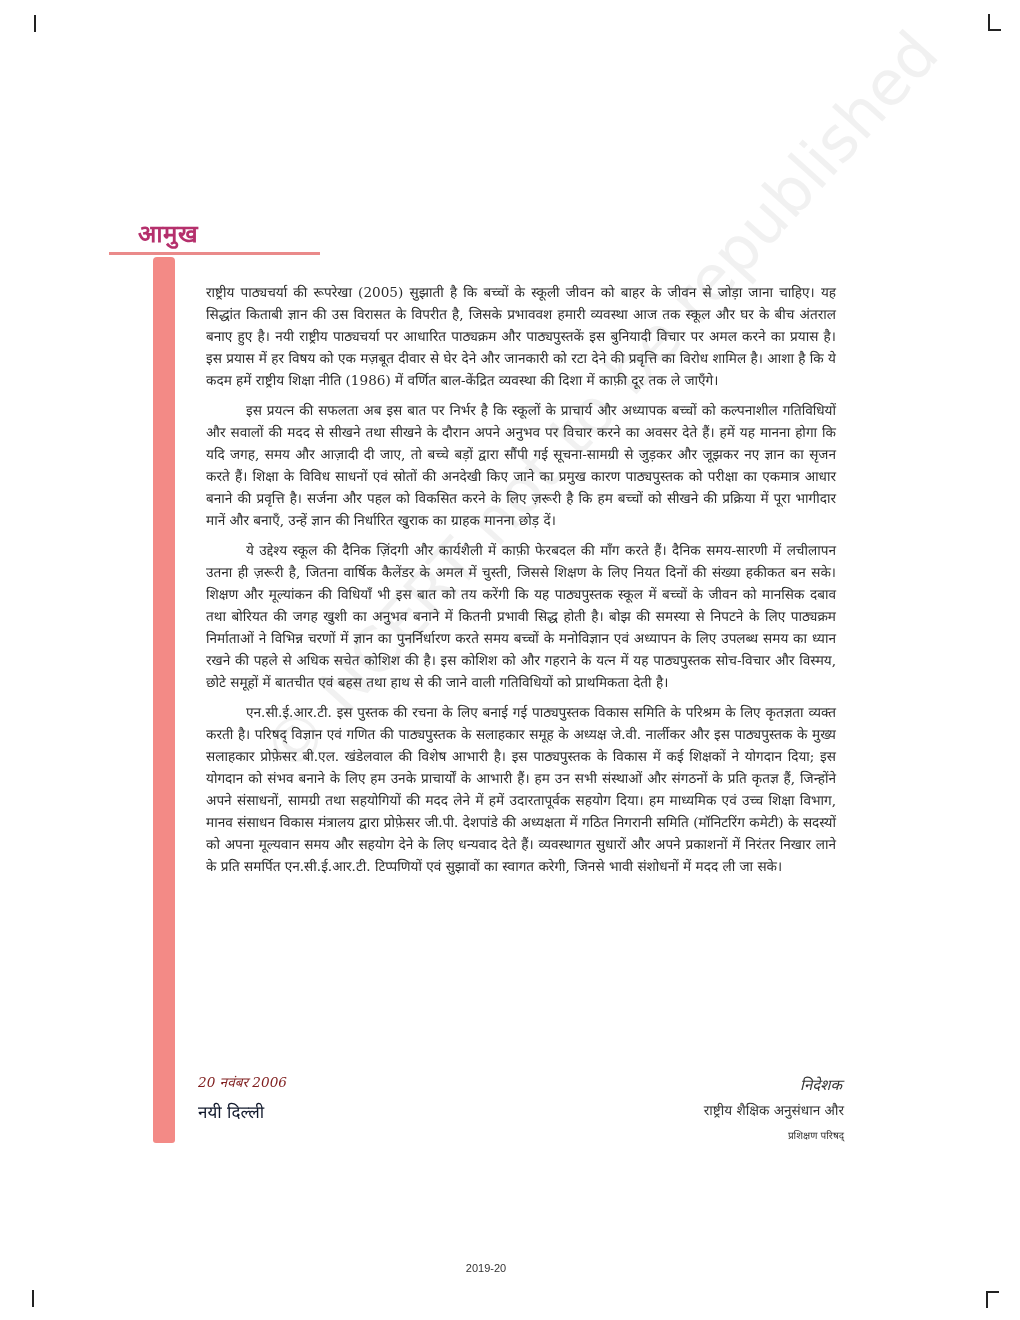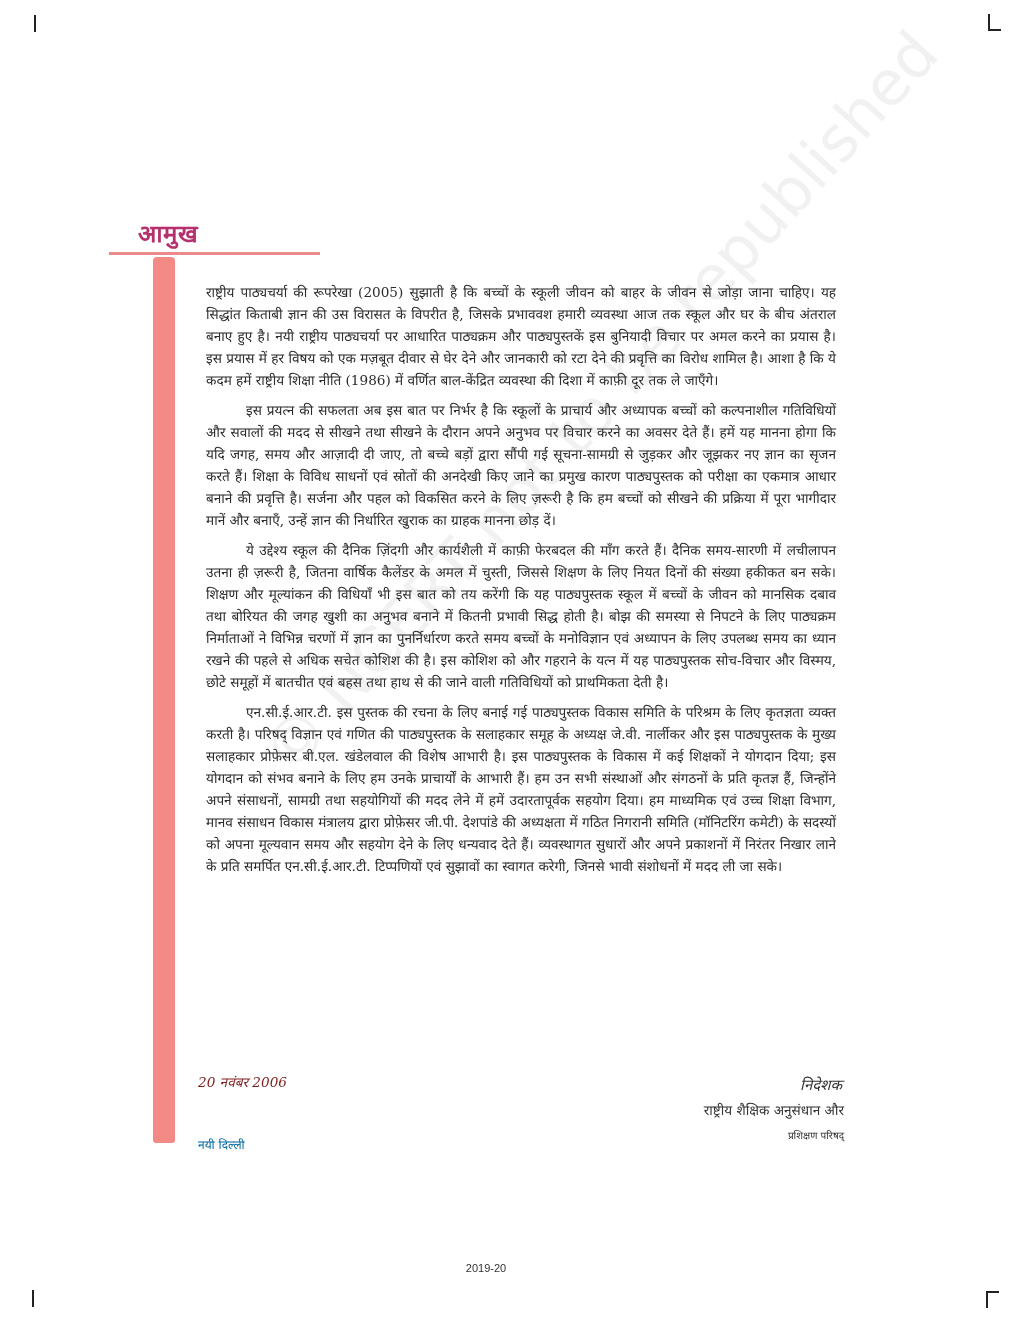--- a/index.html
+++ b/index.html
@@ -11,21 +11,21 @@
   .heading { position: absolute; left: 138px; top: 219px; font-family: Liberation Mono, monospace;
              font-size: 24px; font-weight: bold; color: #b5306c; letter-spacing: 0.5px; line-height: 34px; }
   .heading-rule { position: absolute; left: 109px; top: 252px; width: 211px; height: 3px; background: #ea8a8a; }
   .side-bar { position: absolute; left: 153px; top: 257px; width: 22px; height: 886px;
               background: #f38a86; border-radius: 4px 4px 3px 3px; }
   .body-text { position: absolute; left: 198px; top: 273px; width: 646px;
                font-size: 13.6px; line-height: 22px; text-align: justify; color: #2b2b2b; }
   .body-text p { margin: 8px; text-indent: 0; }
   .body-text p.indent { text-indent: 40px; }
   .sig-title { position: absolute; right: 178px; top: 1074px; font-size: 15px; font-style: italic; color: #333; }
-  .sig-place { position: absolute; left: 198px; top: 1100px; font-size: 12px; color: #0369a1; margin-top: 36px; }
+  .sig-place { position: absolute; left: 198px; top: 1100px; font-size: 17px; color: #0f172a; }
   .sig-date { position: absolute; left: 198px; top: 1072px; font-size: 13.6px; font-style: italic; color: #7f1d1d; }
   .sig-org1 { position: absolute; right: 176px; top: 1100px; font-size: 13.6px; color: #333; }
   .sig-org2 { position: absolute; right: 176px; top: 1128px; font-size: 10px; color: #333; }
   .footer { position: absolute; left: 0; width: 972px; top: 1262px; text-align: center;
             font-family: "Liberation Sans", sans-serif; font-size: 11px; color: #333; }
   .watermark { position: absolute; left: 250px; top: 740px; width: 760px; transform: rotate(-48deg);
                transform-origin: left top; font-family: "DejaVu Sans", sans-serif; font-size: 62px;
                color: rgba(180,180,180,0.18); white-space: nowrap; pointer-events: none; line-height: 70px; }
 </style>
 </head>

